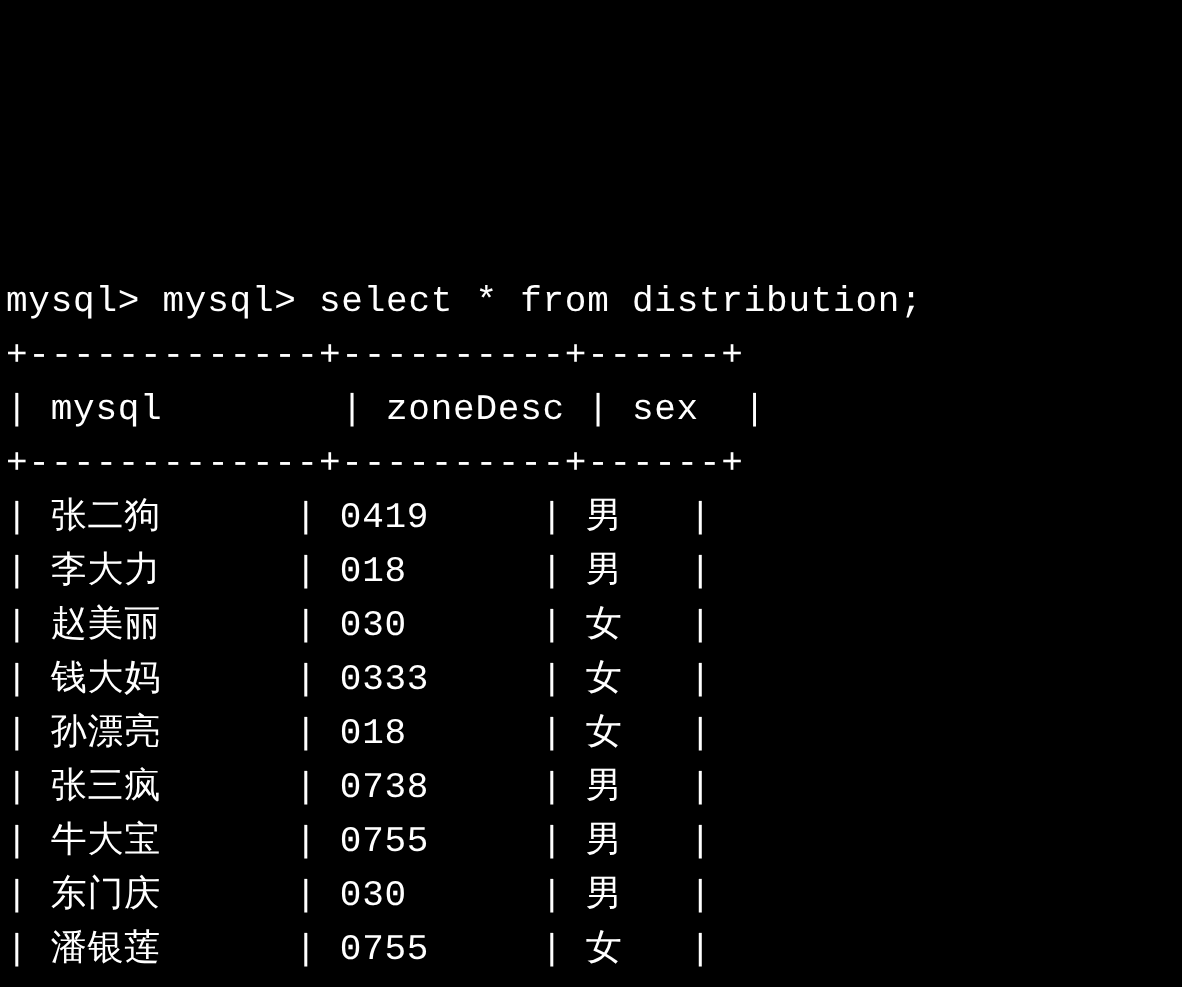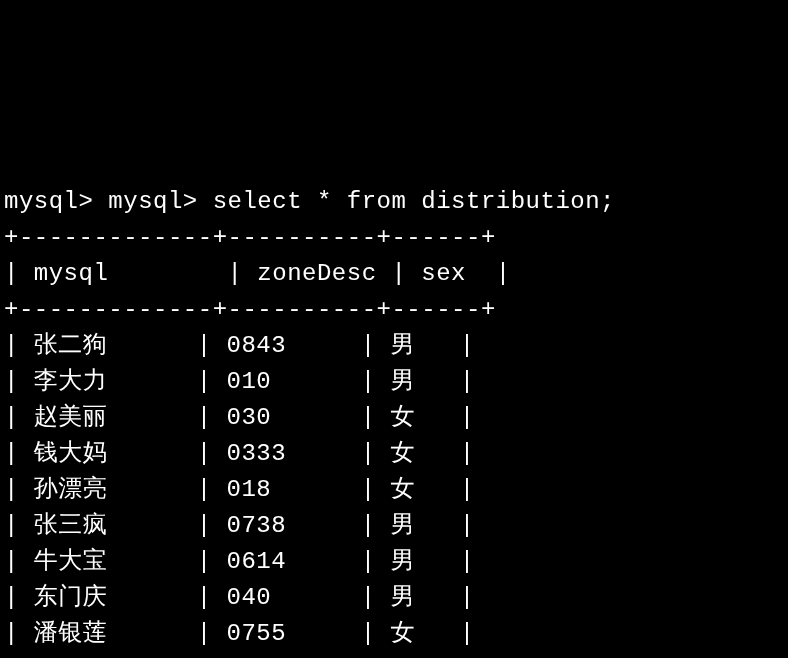--- a/index.html
+++ b/index.html
@@ -30,28 +30,28 @@
 </head>
 <body>
 
 
 
 <div class="terminal">
 <span class="line"><span>mysql&gt; </span><span>mysql&gt; </span><span>select * from distribution;</span></span>
 <span class="line">+-------------+----------+------+</span>
 <span class="line">| mysql        | zoneDesc | sex  |</span>
 <span class="line">+-------------+----------+------+</span>
-<div id="table-body"><span class="line">| 张二狗      | 0843     | 男   |</span>
-<span class="line">| 李大力      | 010      | 男   |</span>
+<div id="table-body"><span class="line">| 张二狗      | 0419     | 男   |</span>
+<span class="line">| 李大力      | 018      | 男   |</span>
 <span class="line">| 赵美丽      | 030      | 女   |</span>
 <span class="line">| 钱大妈      | 0333     | 女   |</span>
 <span class="line">| 孙漂亮      | 018      | 女   |</span>
 <span class="line">| 张三疯      | 0738     | 男   |</span>
-<span class="line">| 牛大宝      | 0614     | 男   |</span>
-<span class="line">| 东门庆      | 040      | 男   |</span>
+<span class="line">| 牛大宝      | 0755     | 男   |</span>
+<span class="line">| 东门庆      | 030      | 男   |</span>
 <span class="line">| 潘银莲      | 0755     | 女   |</span>
 </div><span class="line">+-------------+----------+------+</span>
 
 
 
 </div>
 
 
 
 

